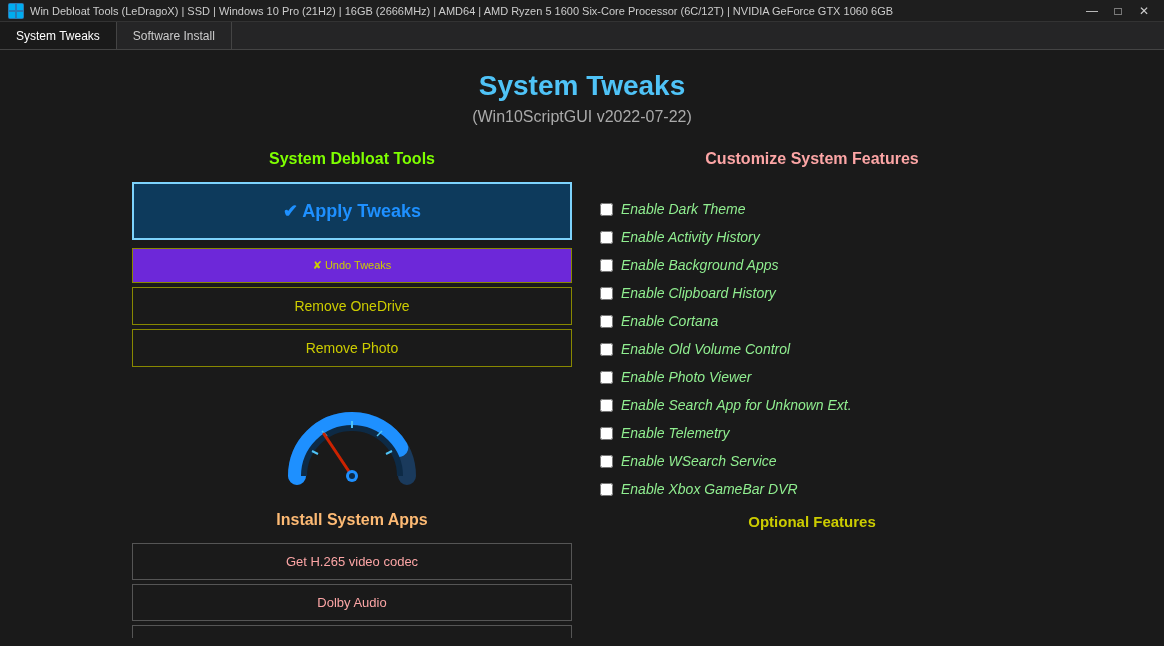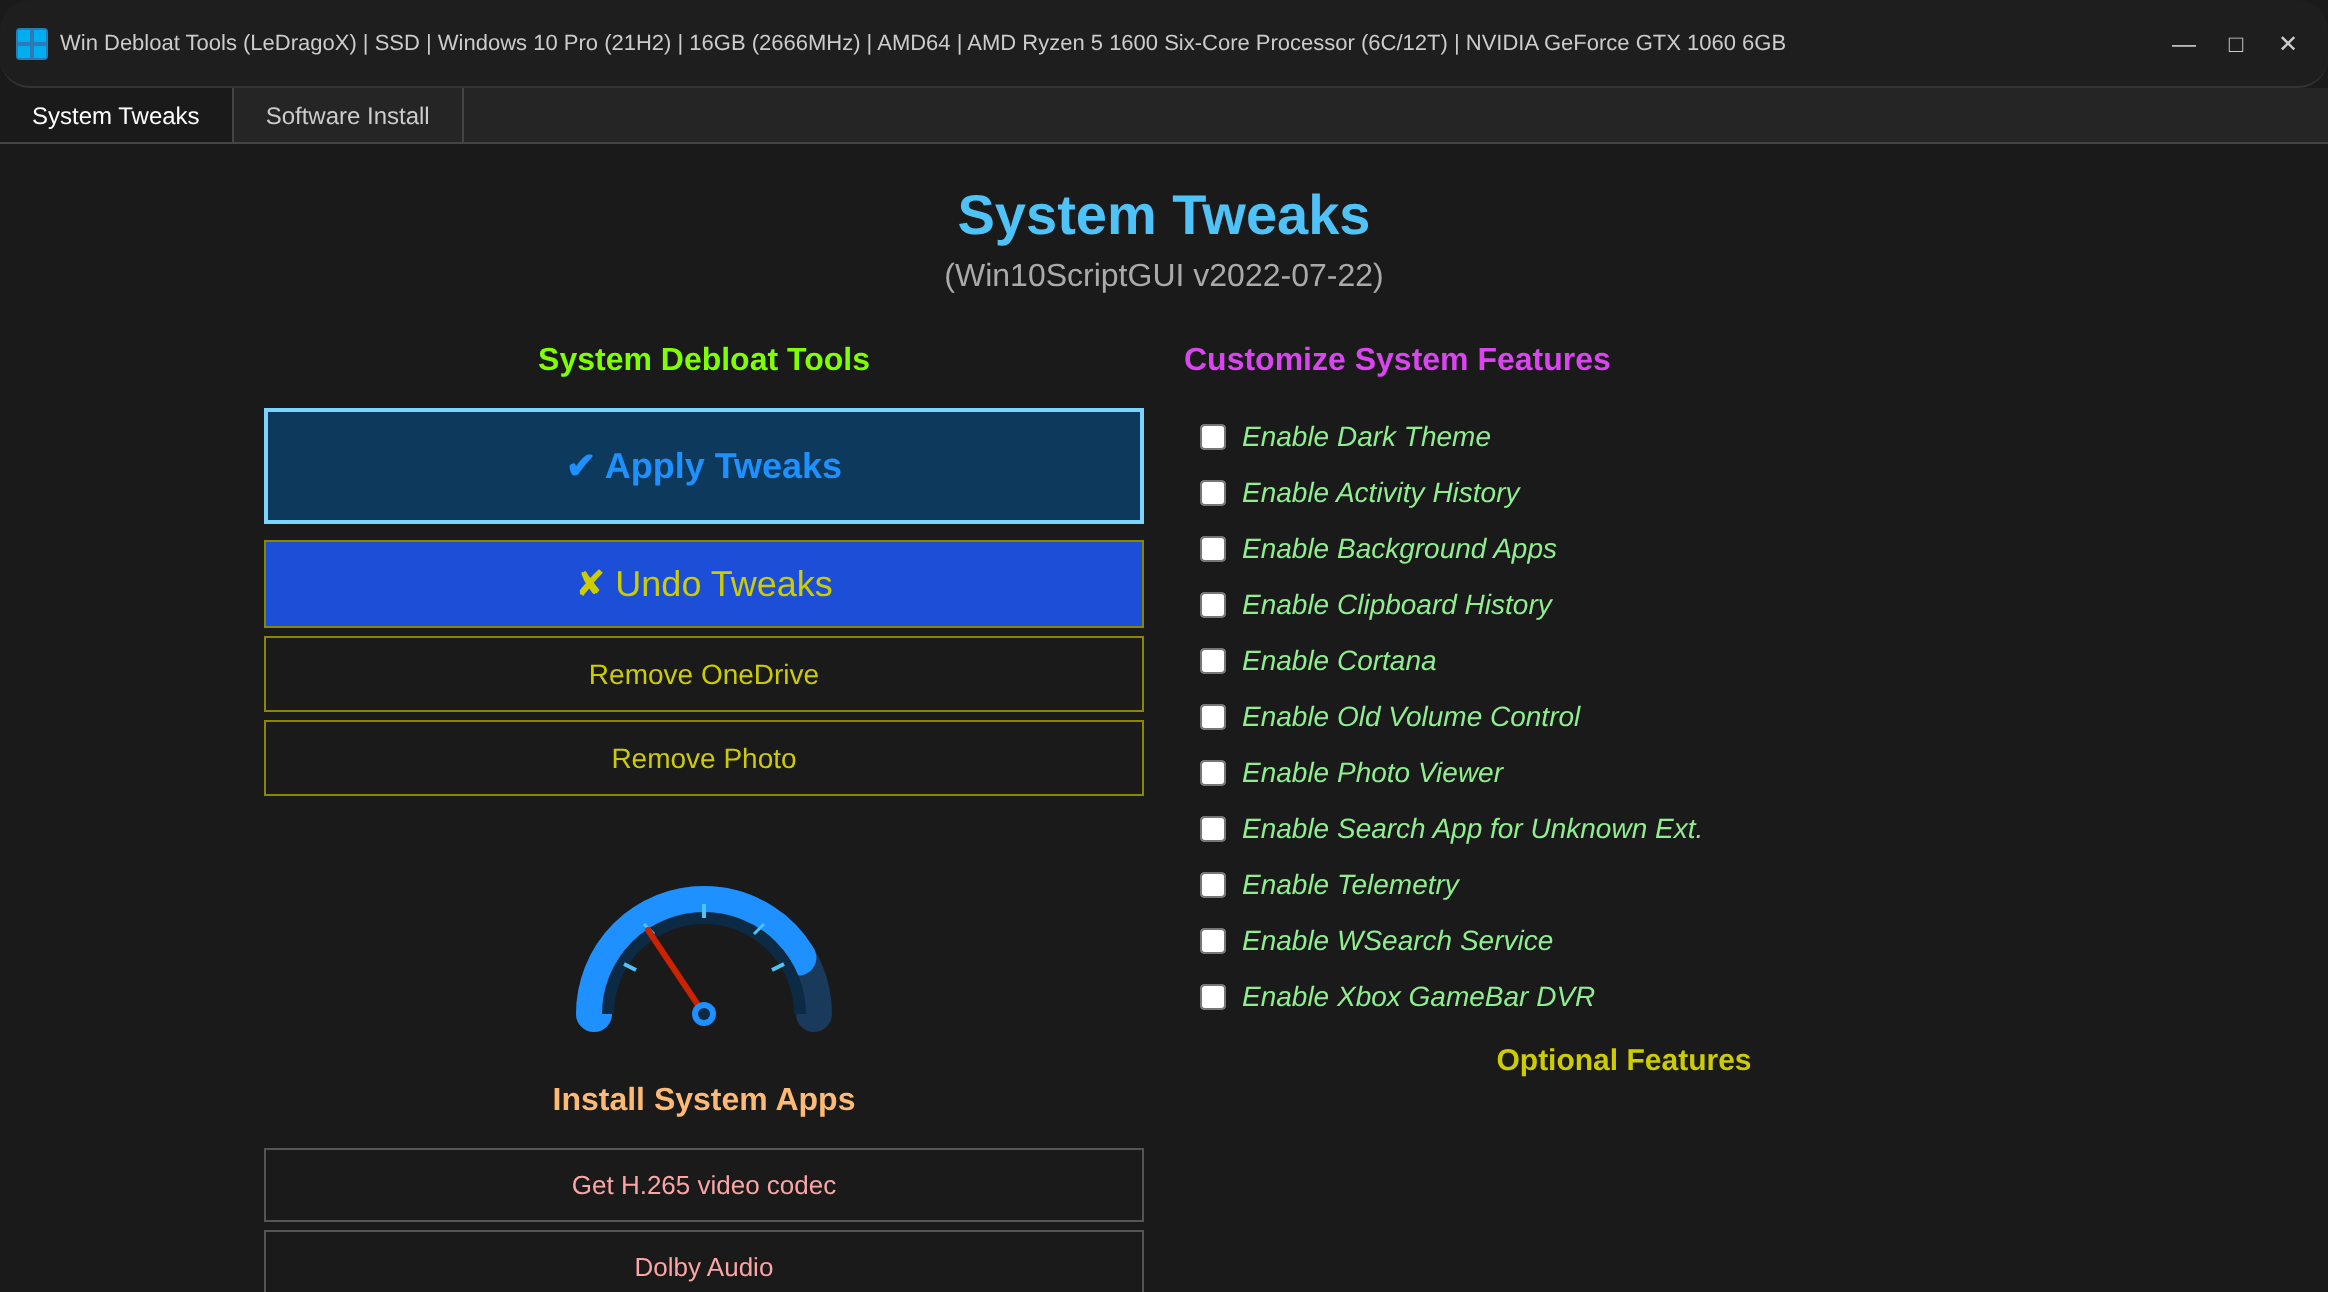--- a/index.html
+++ b/index.html
@@ -9,26 +9,25 @@
       background: #1a1a1a;
       font-family: 'Segoe UI', Tahoma, sans-serif;
       overflow: hidden;
       color: #fff;
     }
 
     
     .title-bar {
       background: #1e1e1e;
       border-bottom: 1px solid #333;
-      height: 44px;
+      height: 22px;
       display: flex;
       align-items: center;
       padding: 0 8px;
       justify-content: space-between;
-      border-radius: 15px;
     }
     .title-bar-left {
       display: flex;
       align-items: center;
       gap: 6px;
       flex: 1;
     }
     .title-bar-icon {
       width: 16px;
       height: 16px;
@@ -156,24 +155,24 @@
       font-size: 18px;
       font-weight: bold;
       cursor: pointer;
       margin-bottom: 8px;
       text-align: center;
     }
 
     .btn-undo {
       width: 100%;
       padding: 10px;
-      background: #1d4ed8;
+      background: #6d28d9;
       border: 1px solid #888800;
       color: #cccc00;
-      font-size: 18px;
+      font-size: 11px;
       cursor: pointer;
       margin-bottom: 4px;
       text-align: center;
     }
 
     .btn-yellow {
       width: 100%;
       padding: 10px;
       background: #1a1a1a;
       border: 1px solid #888800;
@@ -216,25 +215,25 @@
     }
 
     
     .right-col {
       flex: 1;
       display: flex;
       flex-direction: column;
     }
 
     .right-section-title {
-      color: #d946ef;
+      color: #fca5a5;
       font-size: 16px;
       font-weight: bold;
-      margin-bottom: 14px;
-      text-align: left;
+      margin-bottom: 27px;
+      text-align: center;
     }
 
     .checkbox-item {
       display: flex;
       align-items: flex-start;
       gap: 8px;
       padding: 6px 8px;
       cursor: pointer;
       border-radius: 2px;
     }

